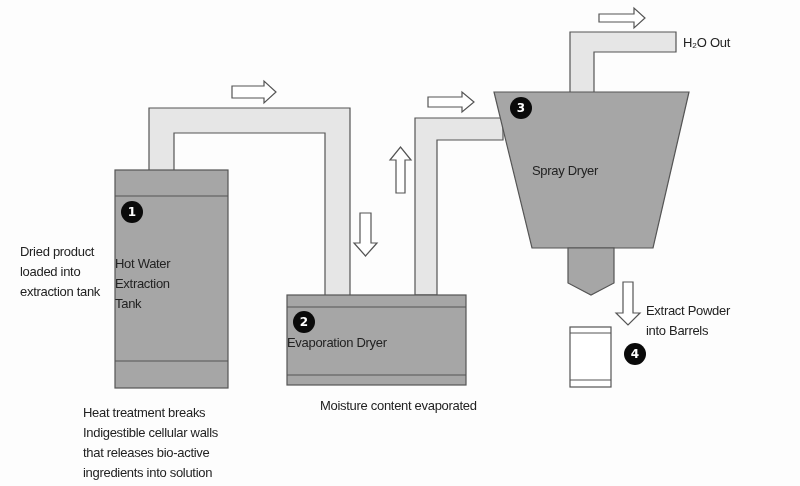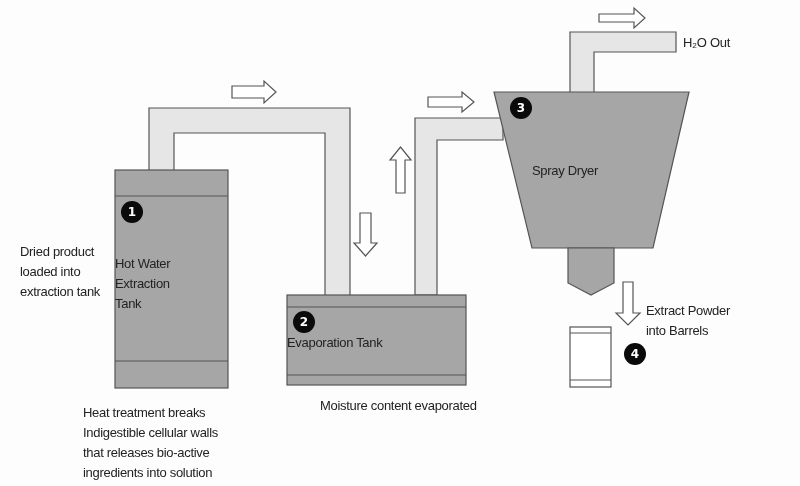--- a/index.html
+++ b/index.html
@@ -54,21 +54,21 @@
   </svg>
 
   <div class="badge" style="left:121px;top:201px;">1</div>
   <div class="badge" style="left:293px;top:311px;">2</div>
   <div class="badge" style="left:510px;top:97px;">3</div>
   <div class="badge" style="left:624px;top:343px;">4</div>
 
   <div class="lbl in" style="left:115px;top:254px;width:113px;white-space:pre-line;">Hot Water
 Extraction
 Tank</div>
-  <div class="lbl in" style="left:287px;top:333px;width:179px;">Evaporation Tank</div>
+  <div class="lbl in" style="left:287px;top:333px;width:179px;">Evaporation Dryer</div>
   <div class="lbl in" style="left:532px;top:161px;width:121px;">Spray Dryer</div>
 
   <div class="lbl" style="left:20px;top:242px;white-space:pre-line;">Dried product
 loaded into
 extraction tank</div>
   <div class="lbl" style="left:83px;top:396px;white-space:pre-line;margin-top:7px;">Heat treatment breaks
 Indigestible cellular walls
 that releases bio-active
 ingredients into solution</div>
   <div class="lbl" style="left:288px;top:396px;margin-left:32px;">Moisture content evaporated</div>

